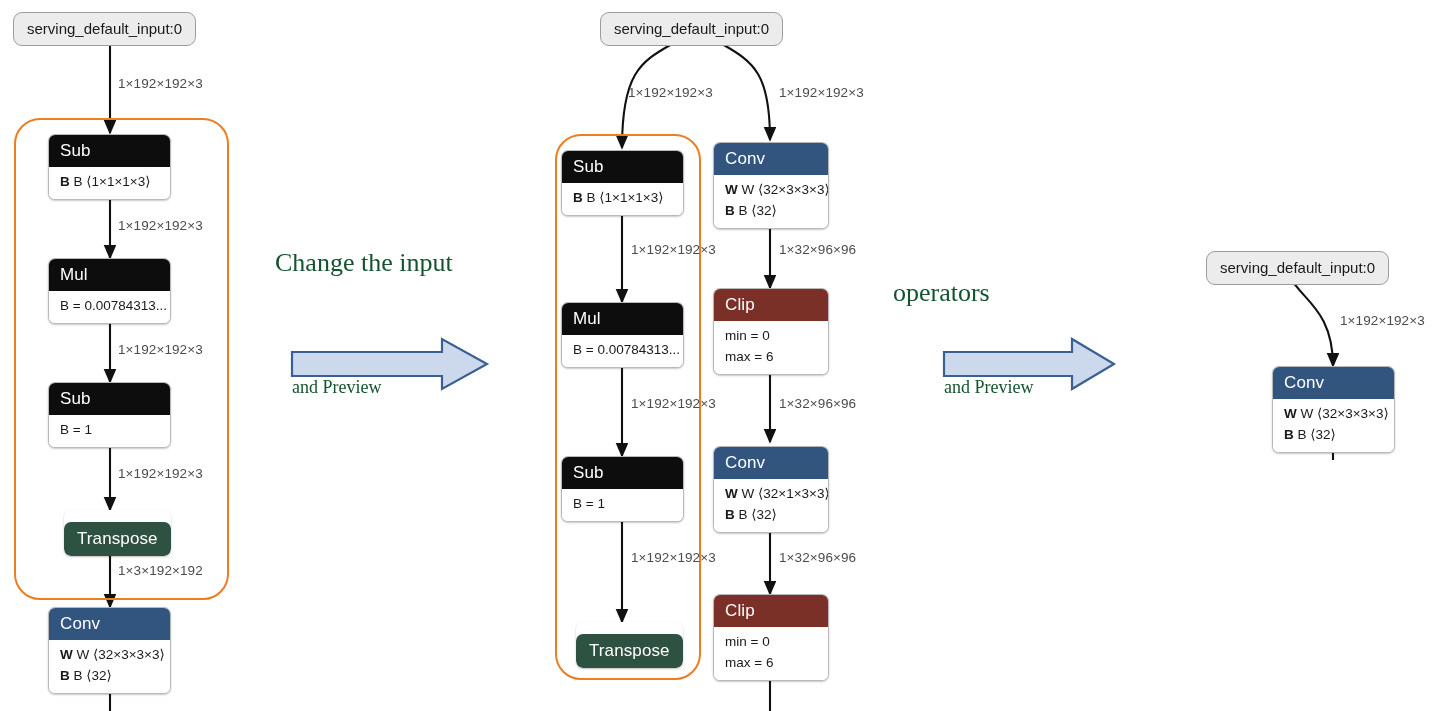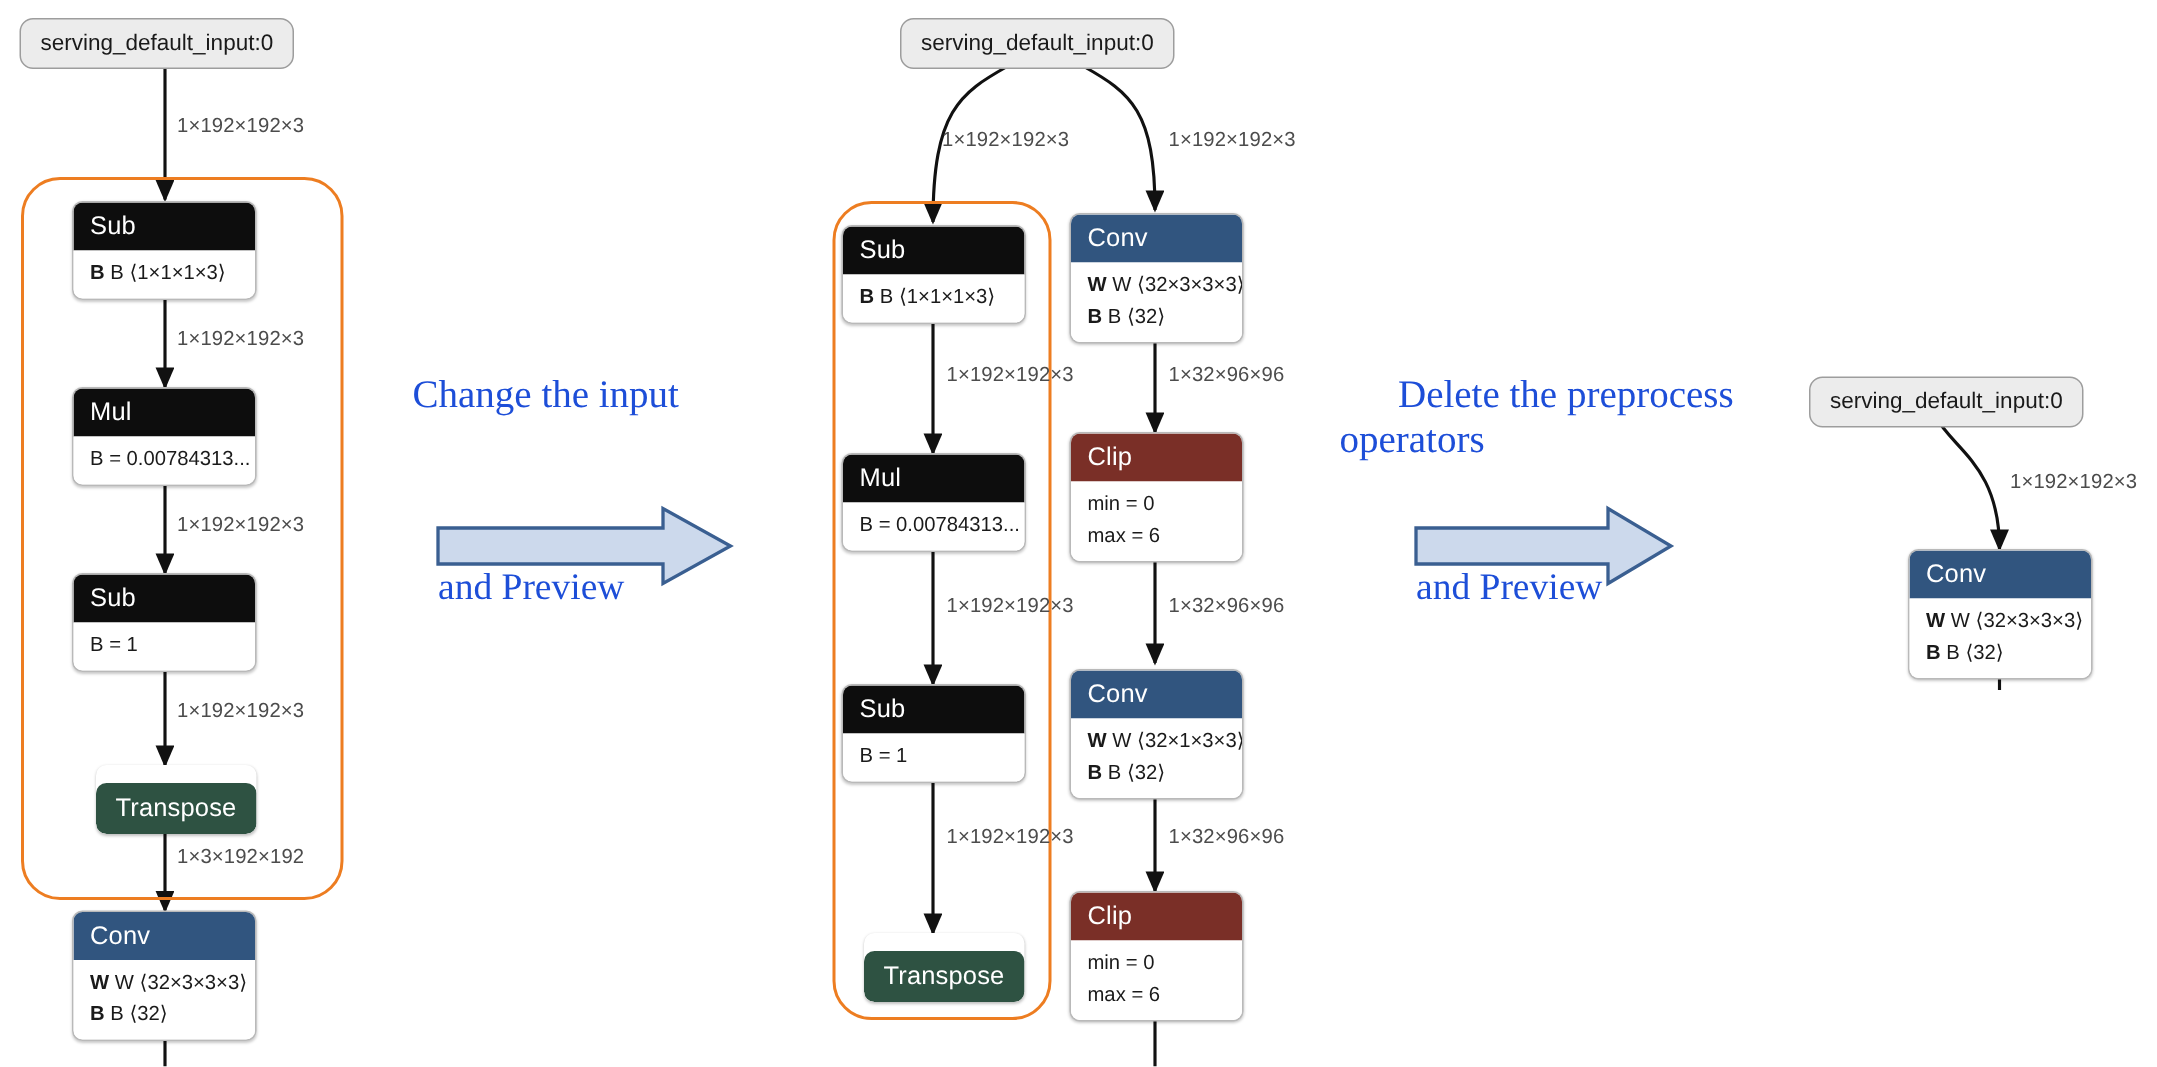--- a/index.html
+++ b/index.html
@@ -79,26 +79,26 @@
     border-radius:26px;
     background:transparent;
     box-sizing:border-box;
   }
 
   
   .annot{
     position:absolute;
     font-family:"Liberation Serif", serif;
     font-size:26px;
-    color:#1d4ed8;
+    color:#14532d;
     line-height:1.22;
     white-space:pre-line;
   }
   .annot .sup{font-size:16px;vertical-align:super;}
-  .annot.sub{font-size:25px;text-align:center;}
+  .annot.sub{font-size:18px;text-align:center;}
 </style>
 </head>
 <body>
 
 <div class="canvas">
 
   <svg class="wires" viewBox="0 0 1438 711">
     <defs>
       <marker id="ah" markerWidth="9" markerHeight="9" refX="6.2" refY="3" orient="auto" markerUnits="strokeWidth">
         <path d="M0,0 L7,3 L0,6 z" fill="#111"></path>
@@ -252,21 +252,20 @@
   <div class="elabel" style="left:779px;top:550px;">1×32×96×96</div>
 
   <div class="node" style="left:713px;top:594px;width:116px;">
     <div class="hdr hdr-maroon">Clip</div>
     <div class="body">
       <div class="attr">min = 0</div>
       <div class="attr">max = 6</div>
     </div>
   </div>
 
-  <div class="annot" style="left:932px;top:247px;">Delete the preprocess</div>
   <div class="annot" style="left:893px;top:277px;">operators</div>
 
   <svg style="position:absolute;left:942px;top:336px;" width="175" height="56" viewBox="0 0 175 56">
     <path d="M2,16 L130,16 L130,3 L172,28 L130,53 L130,40 L2,40 Z" fill="#ccd9ec" stroke="#3a5f91" stroke-width="2.2" stroke-linejoin="miter"></path>
   </svg>
 
   <div class="annot sub" style="left:944px;top:377px;">and Preview</div>
 
   <div class="pill" style="left:1206px;top:251px;">serving_default_input:0</div>
 

